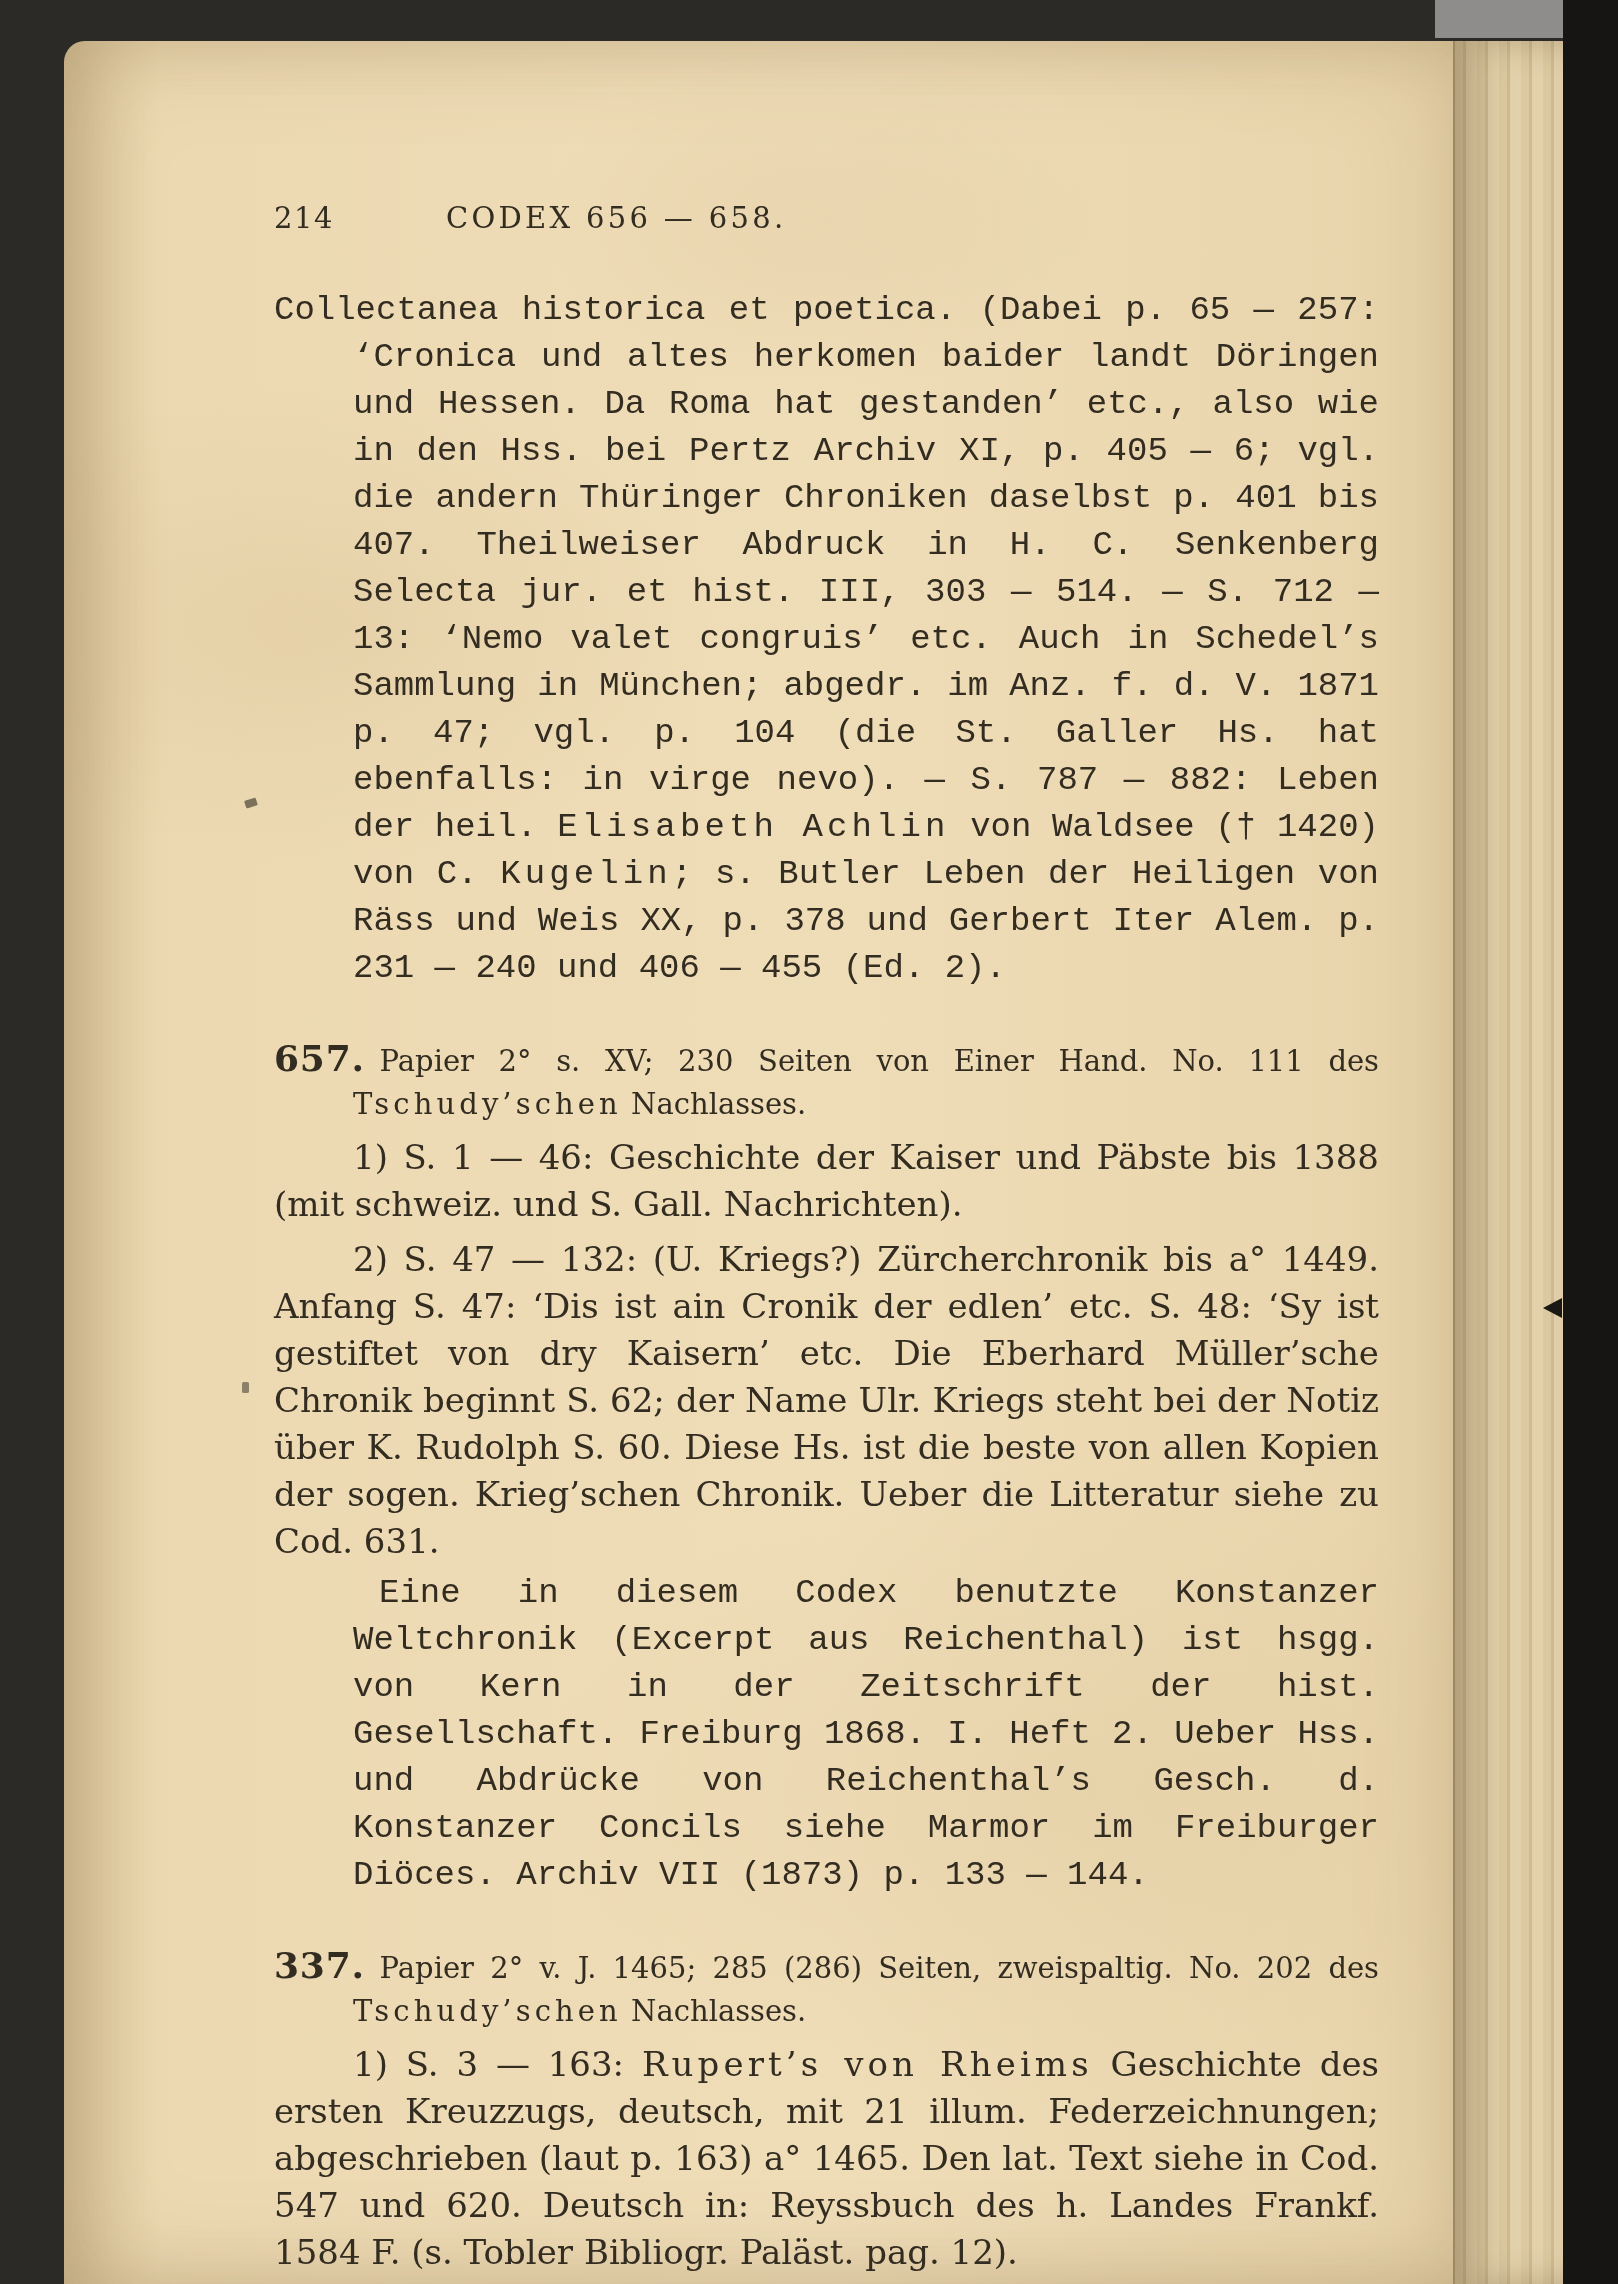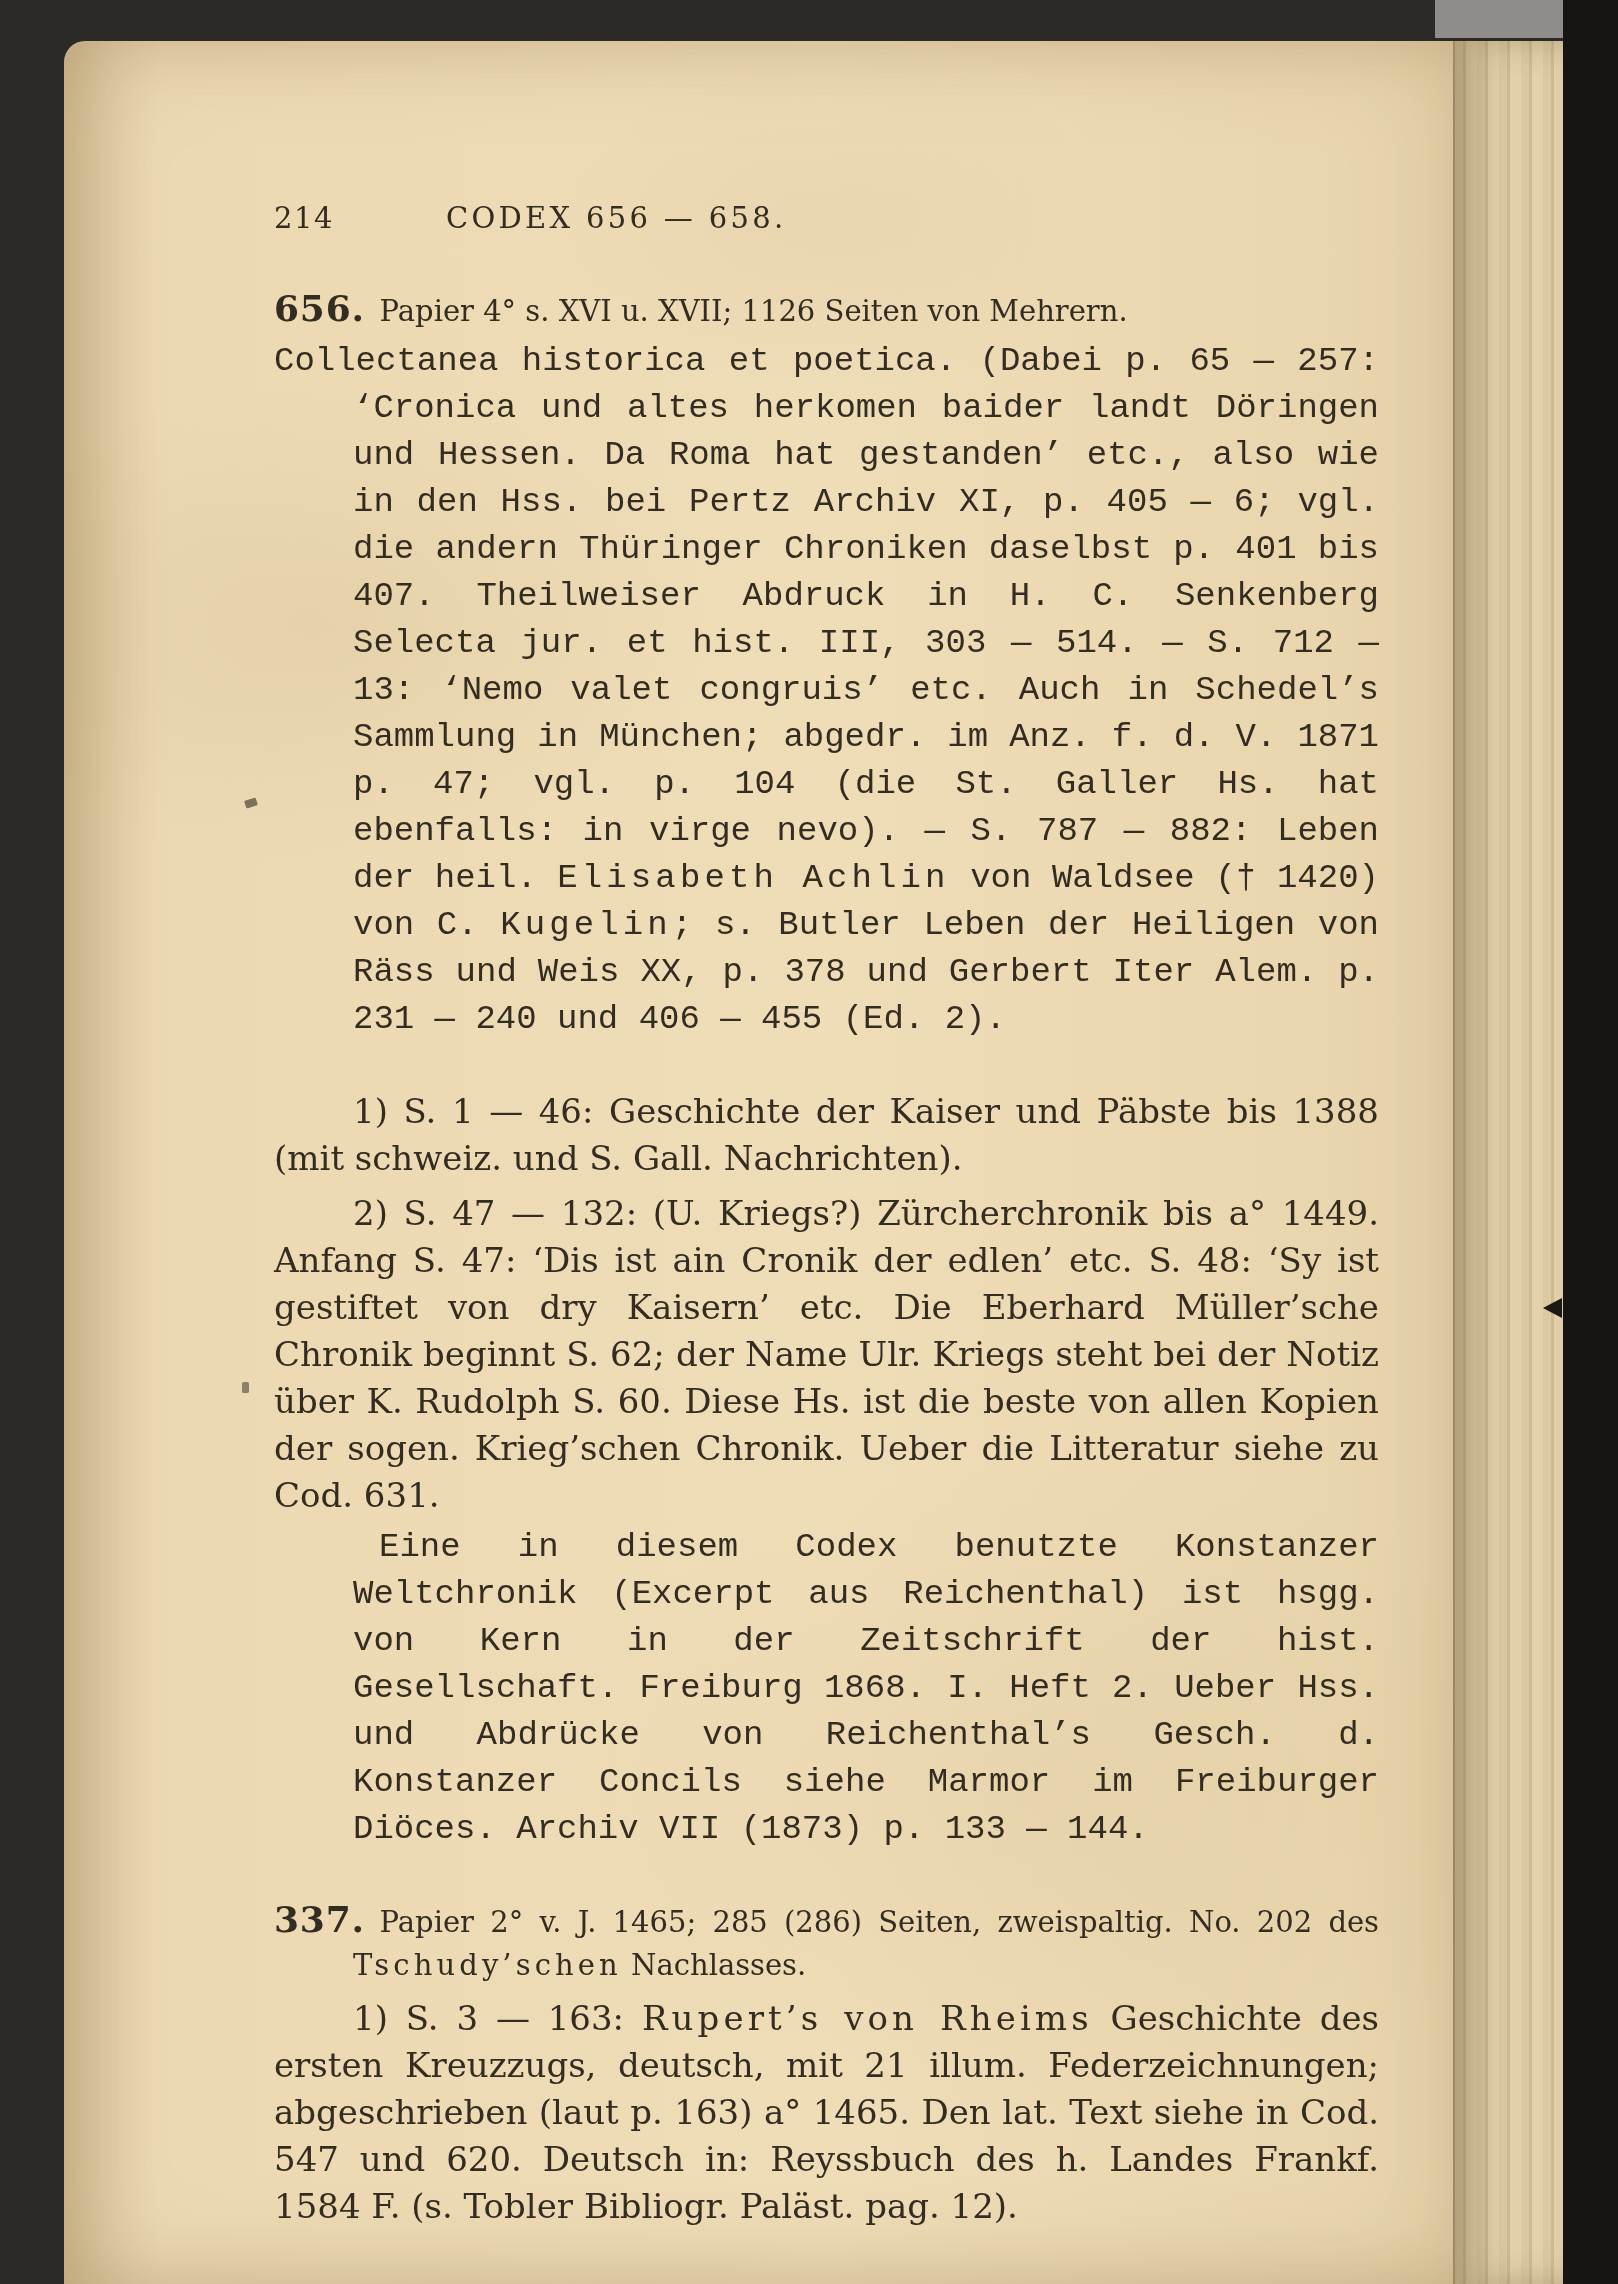--- a/index.html
+++ b/index.html
@@ -99,25 +99,25 @@
 
   <div class="content">
 
     <div class="header-row">
       <span class="pageno">214</span>
       <span class="running">CODEX 656 — 658.</span>
       <span class="hdr-spacer"></span>
     </div>
 
     <div class="entry">
-      <p class="entry-head"><span class="entry-num">656.</span><span>Papier 4° s. XVI u. XVII; 1126 Seiten von Mehrern.</span></p>
       <p class="para para-hang"><span>Collectanea historica et poetica. (Dabei p. 65 — 257: ‘Cronica und altes herkomen baider landt Döringen und Hessen. Da Roma hat gestanden’ etc., also wie in den Hss. bei Pertz Archiv XI, p. 405 — 6; vgl. die andern Thüringer Chroniken daselbst p. 401 bis 407. Theilweiser Abdruck in H. C. Senkenberg Selecta jur. et hist. III, 303 — 514. — S. 712 — 13: ‘Nemo valet congruis’ etc. Auch in Schedel’s Sammlung in München; abgedr. im Anz. f. d. V. 1871 p. 47; vgl. p. 104 (die St. Galler Hs. hat ebenfalls: in virge nevo). — S. 787 — 882: Leben der heil. </span><span class="sp">Elisabeth Achlin</span><span> von Waldsee († 1420) von C. </span><span class="sp">Kugelin</span><span>; s. Butler Leben der Heiligen von Räss und Weis XX, p. 378 und Gerbert Iter Alem. p. 231 — 240 und 406 — 455 (Ed. 2).</span></p>
     </div>
 
     <div class="entry">
+      <p class="entry-head"><span class="entry-num">657.</span><span>Papier 2° s. XV; 230 Seiten von Einer Hand. No. 111 des </span><span class="sp">Tschudy’schen</span><span> Nachlasses.</span></p>
       <p class="para para-indent">1) S. 1 — 46: Geschichte der Kaiser und Päbste bis 1388 (mit schweiz. und S. Gall. Nachrichten).</p>
       <p class="para para-indent">2) S. 47 — 132: (U. Kriegs?) Zürcherchronik bis a° 1449. Anfang S. 47: ‘Dis ist ain Cronik der edlen’ etc. S. 48: ‘Sy ist gestiftet von dry Kaisern’ etc. Die Eberhard Müller’sche Chronik beginnt S. 62; der Name Ulr. Kriegs steht bei der Notiz über K. Rudolph S. 60. Diese Hs. ist die beste von allen Kopien der sogen. Krieg’schen Chronik. Ueber die Litteratur siehe zu Cod. 631.</p>
       <p class="para para-note">Eine in diesem Codex benutzte Konstanzer Weltchronik (Excerpt aus Reichenthal) ist hsgg. von Kern in der Zeitschrift der hist. Gesellschaft. Freiburg 1868. I. Heft 2. Ueber Hss. und Abdrücke von Reichenthal’s Gesch. d. Konstanzer Concils siehe Marmor im Freiburger Diöces. Archiv VII (1873) p. 133 — 144.</p>
     </div>
 
     <div class="entry">
       <p class="entry-head"><span class="entry-num">337.</span><span>Papier 2° v. J. 1465; 285 (286) Seiten, zweispaltig. No. 202 des </span><span class="sp">Tschudy’schen</span><span> Nachlasses.</span></p>
       <p class="para para-indent"><span>1) S. 3 — 163: </span><span class="sp">Rupert’s von Rheims</span><span> Geschichte des ersten Kreuzzugs, deutsch, mit 21 illum. Federzeichnungen; abgeschrieben (laut p. 163) a° 1465. Den lat. Text siehe in Cod. 547 und 620. Deutsch in: Reyssbuch des h. Landes Frankf. 1584 F. (s. Tobler Bibliogr. Paläst. pag. 12).</span></p>
     </div>
 

